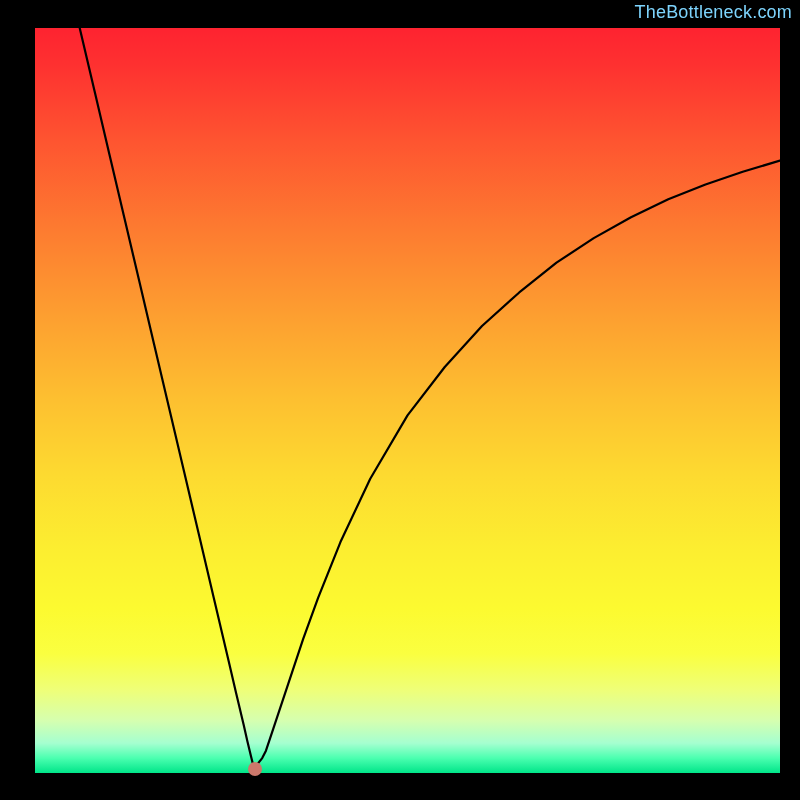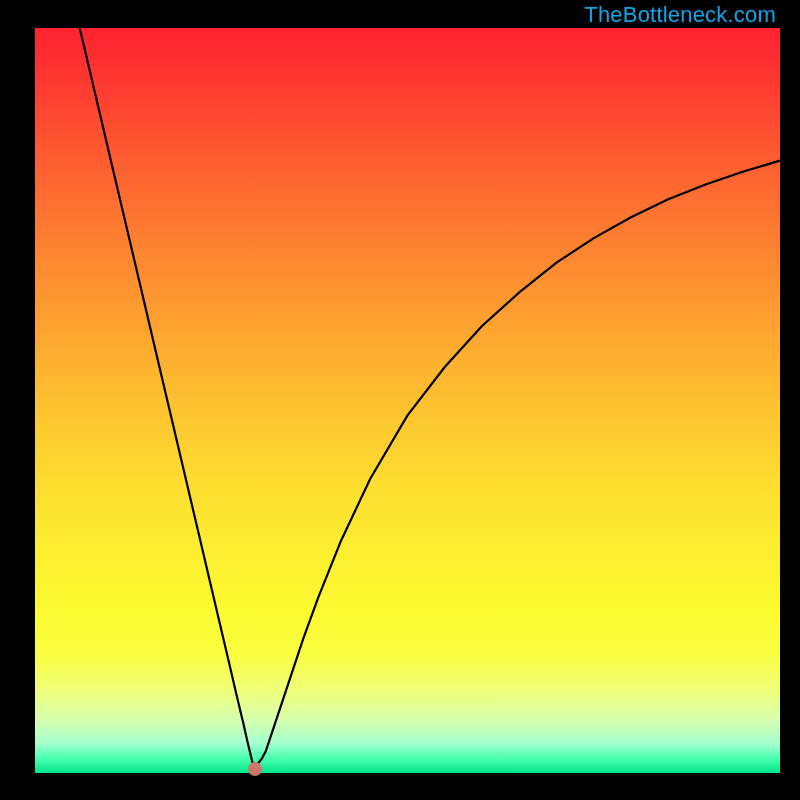--- a/index.html
+++ b/index.html
@@ -7,23 +7,23 @@
     width: 800px;
     height: 800px;
     background: #000;
     position: relative;
     font-family: Arial, Helvetica, sans-serif;
     overflow: hidden;
   }
   .watermark {
     position: absolute;
     top: 2px;
-    right: 24px;
-    color: #0ea5e9;
-    font-size: 22px;
+    right: 8px;
+    color: #7dd3fc;
+    font-size: 18px;
     font-weight: 400;
     z-index: 5;
     letter-spacing: 0.2px;
   }
   .plot-area {
     position: absolute;
     left: 35px;
     top: 28px;
     width: 745px;
     height: 745px;

